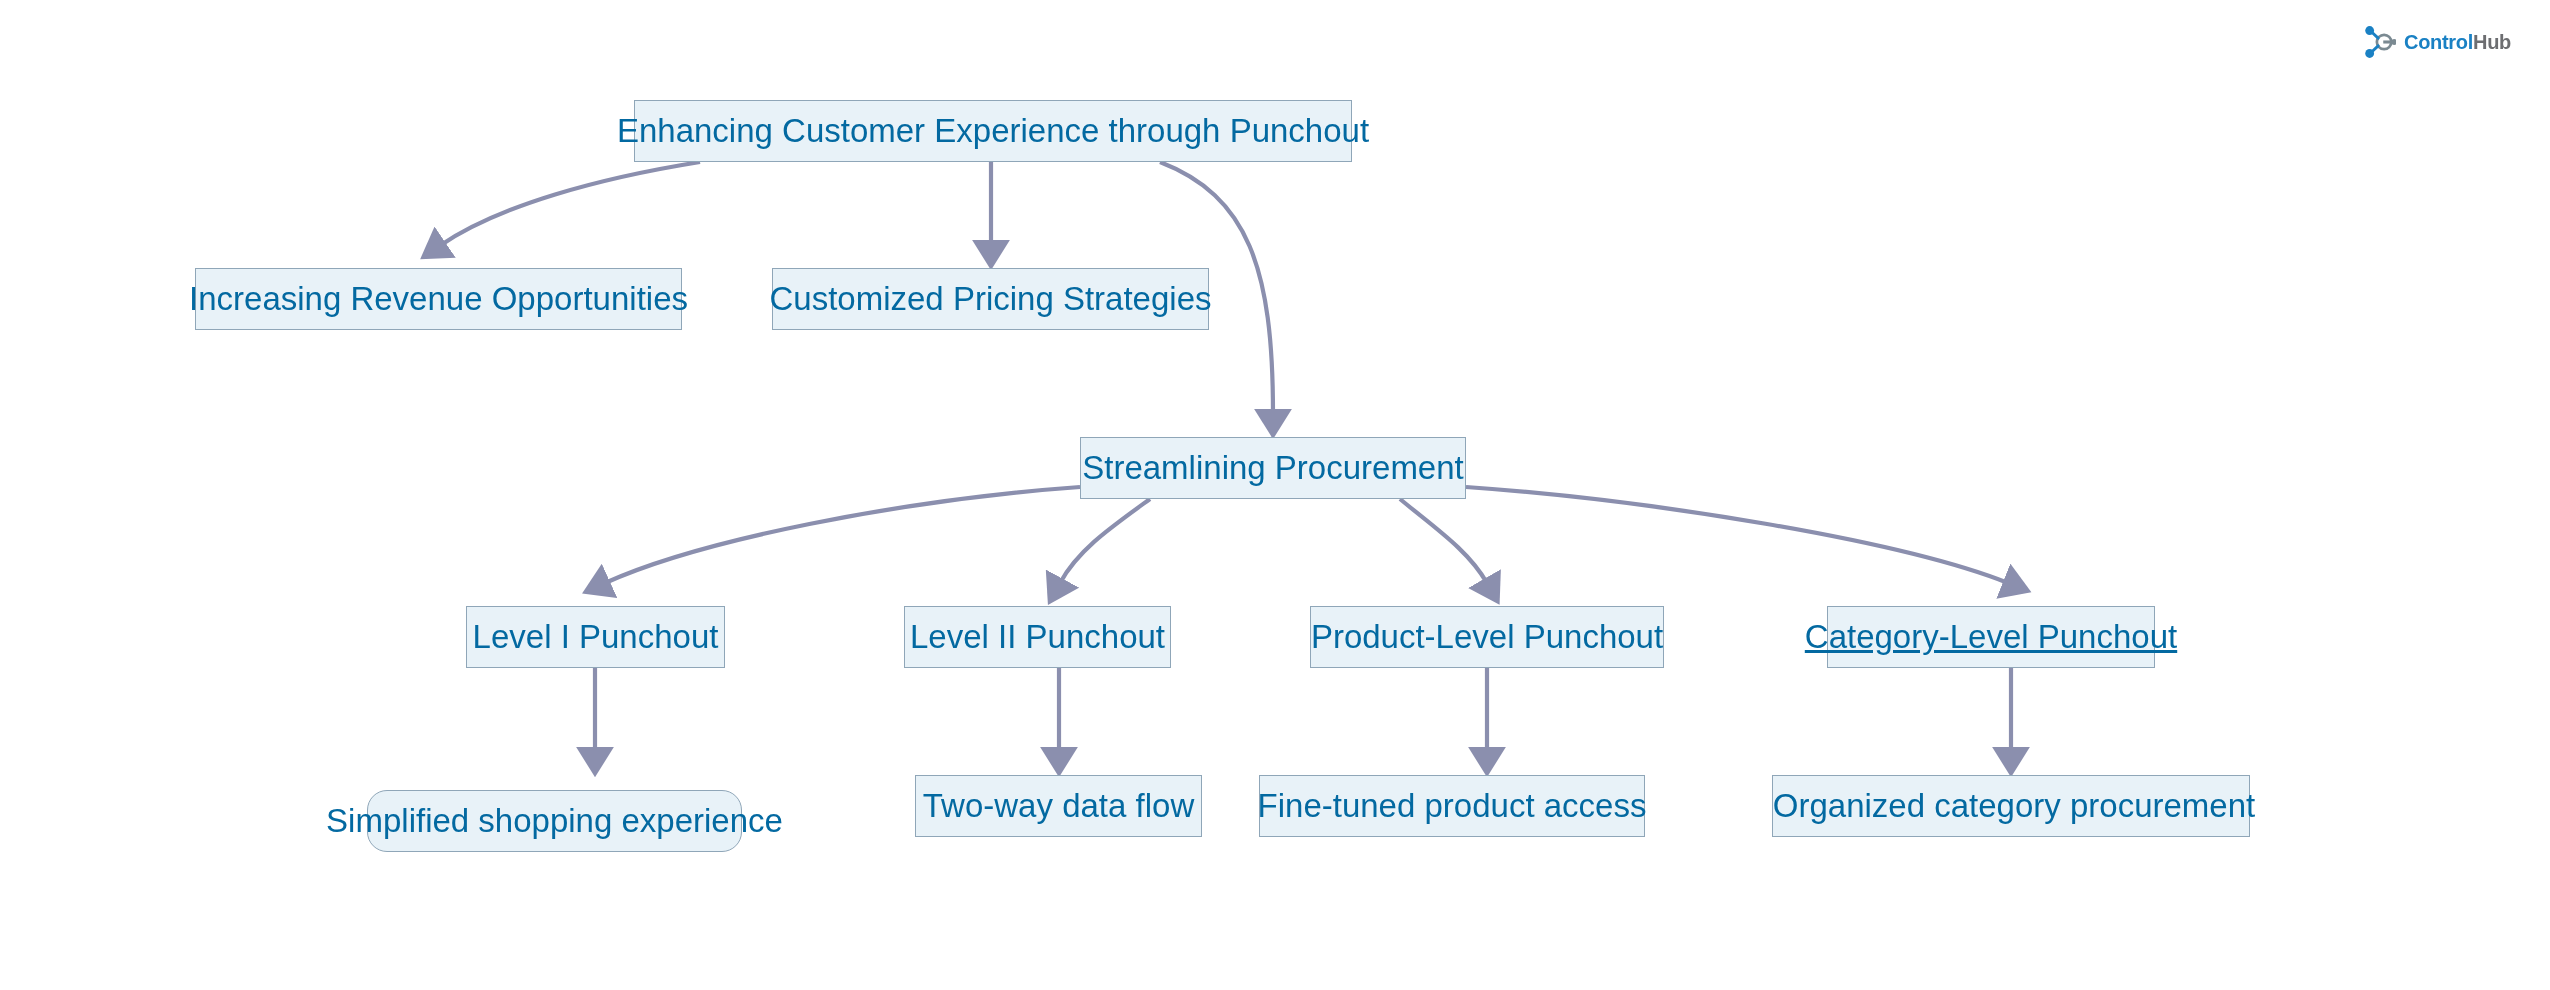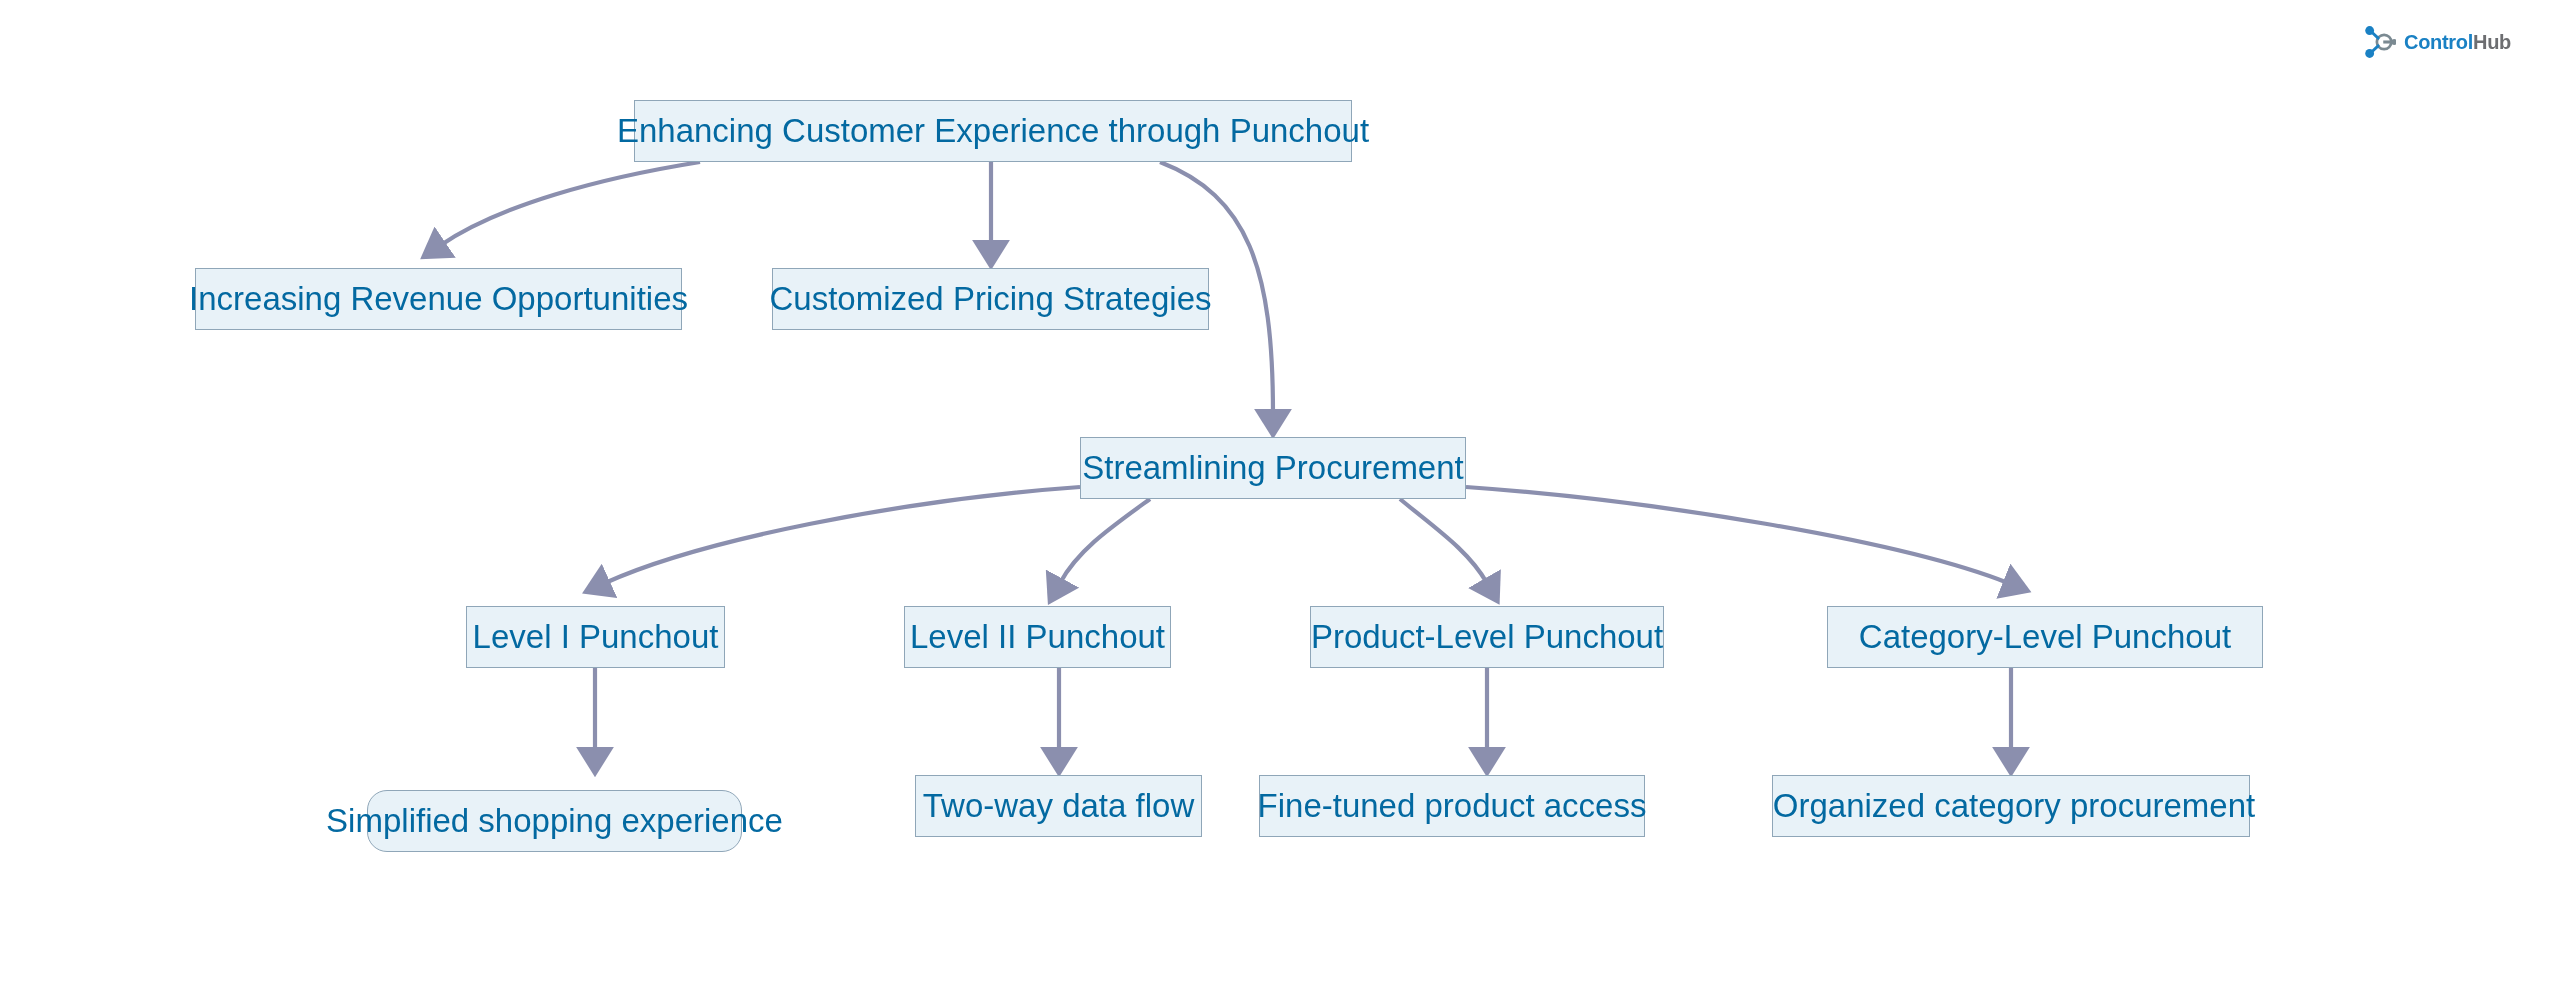--- a/index.html
+++ b/index.html
@@ -123,19 +123,19 @@
     </g>
   </svg>
 
   <div class="node" style="left:634px;  top:100px; width:718px; height:62px;">Enhancing Customer Experience through Punchout</div>
   <div class="node" style="left:195px;  top:268px; width:487px; height:62px;">Increasing Revenue Opportunities</div>
   <div class="node" style="left:772px;  top:268px; width:437px; height:62px;">Customized Pricing Strategies</div>
   <div class="node" style="left:1080px; top:437px; width:386px; height:62px;">Streamlining Procurement</div>
   <div class="node" style="left:466px;  top:606px; width:259px; height:62px;">Level I Punchout</div>
   <div class="node" style="left:904px;  top:606px; width:267px; height:62px;">Level II Punchout</div>
   <div class="node" style="left:1310px; top:606px; width:354px; height:62px;">Product-Level Punchout</div>
-  <div class="node" style="left:1827px; top:606px; width:436px; height:62px;">Category-Level Punchout</div>
+  <div class="node" style="left:1827px; top:606px; width:328px; height:62px;text-decoration:underline;">Category-Level Punchout</div>
   <div class="node" style="left:367px;  top:790px; width:375px; height:62px;border-radius:20px;">Simplified shopping experience</div>
   <div class="node" style="left:915px;  top:775px; width:287px; height:62px;">Two-way data flow</div>
   <div class="node" style="left:1259px; top:775px; width:386px; height:62px;">Fine-tuned product access</div>
   <div class="node" style="left:1772px; top:775px; width:478px; height:62px;padding-left:24px;">Organized category procurement</div>
 
 </div>
 
 </body></html>

